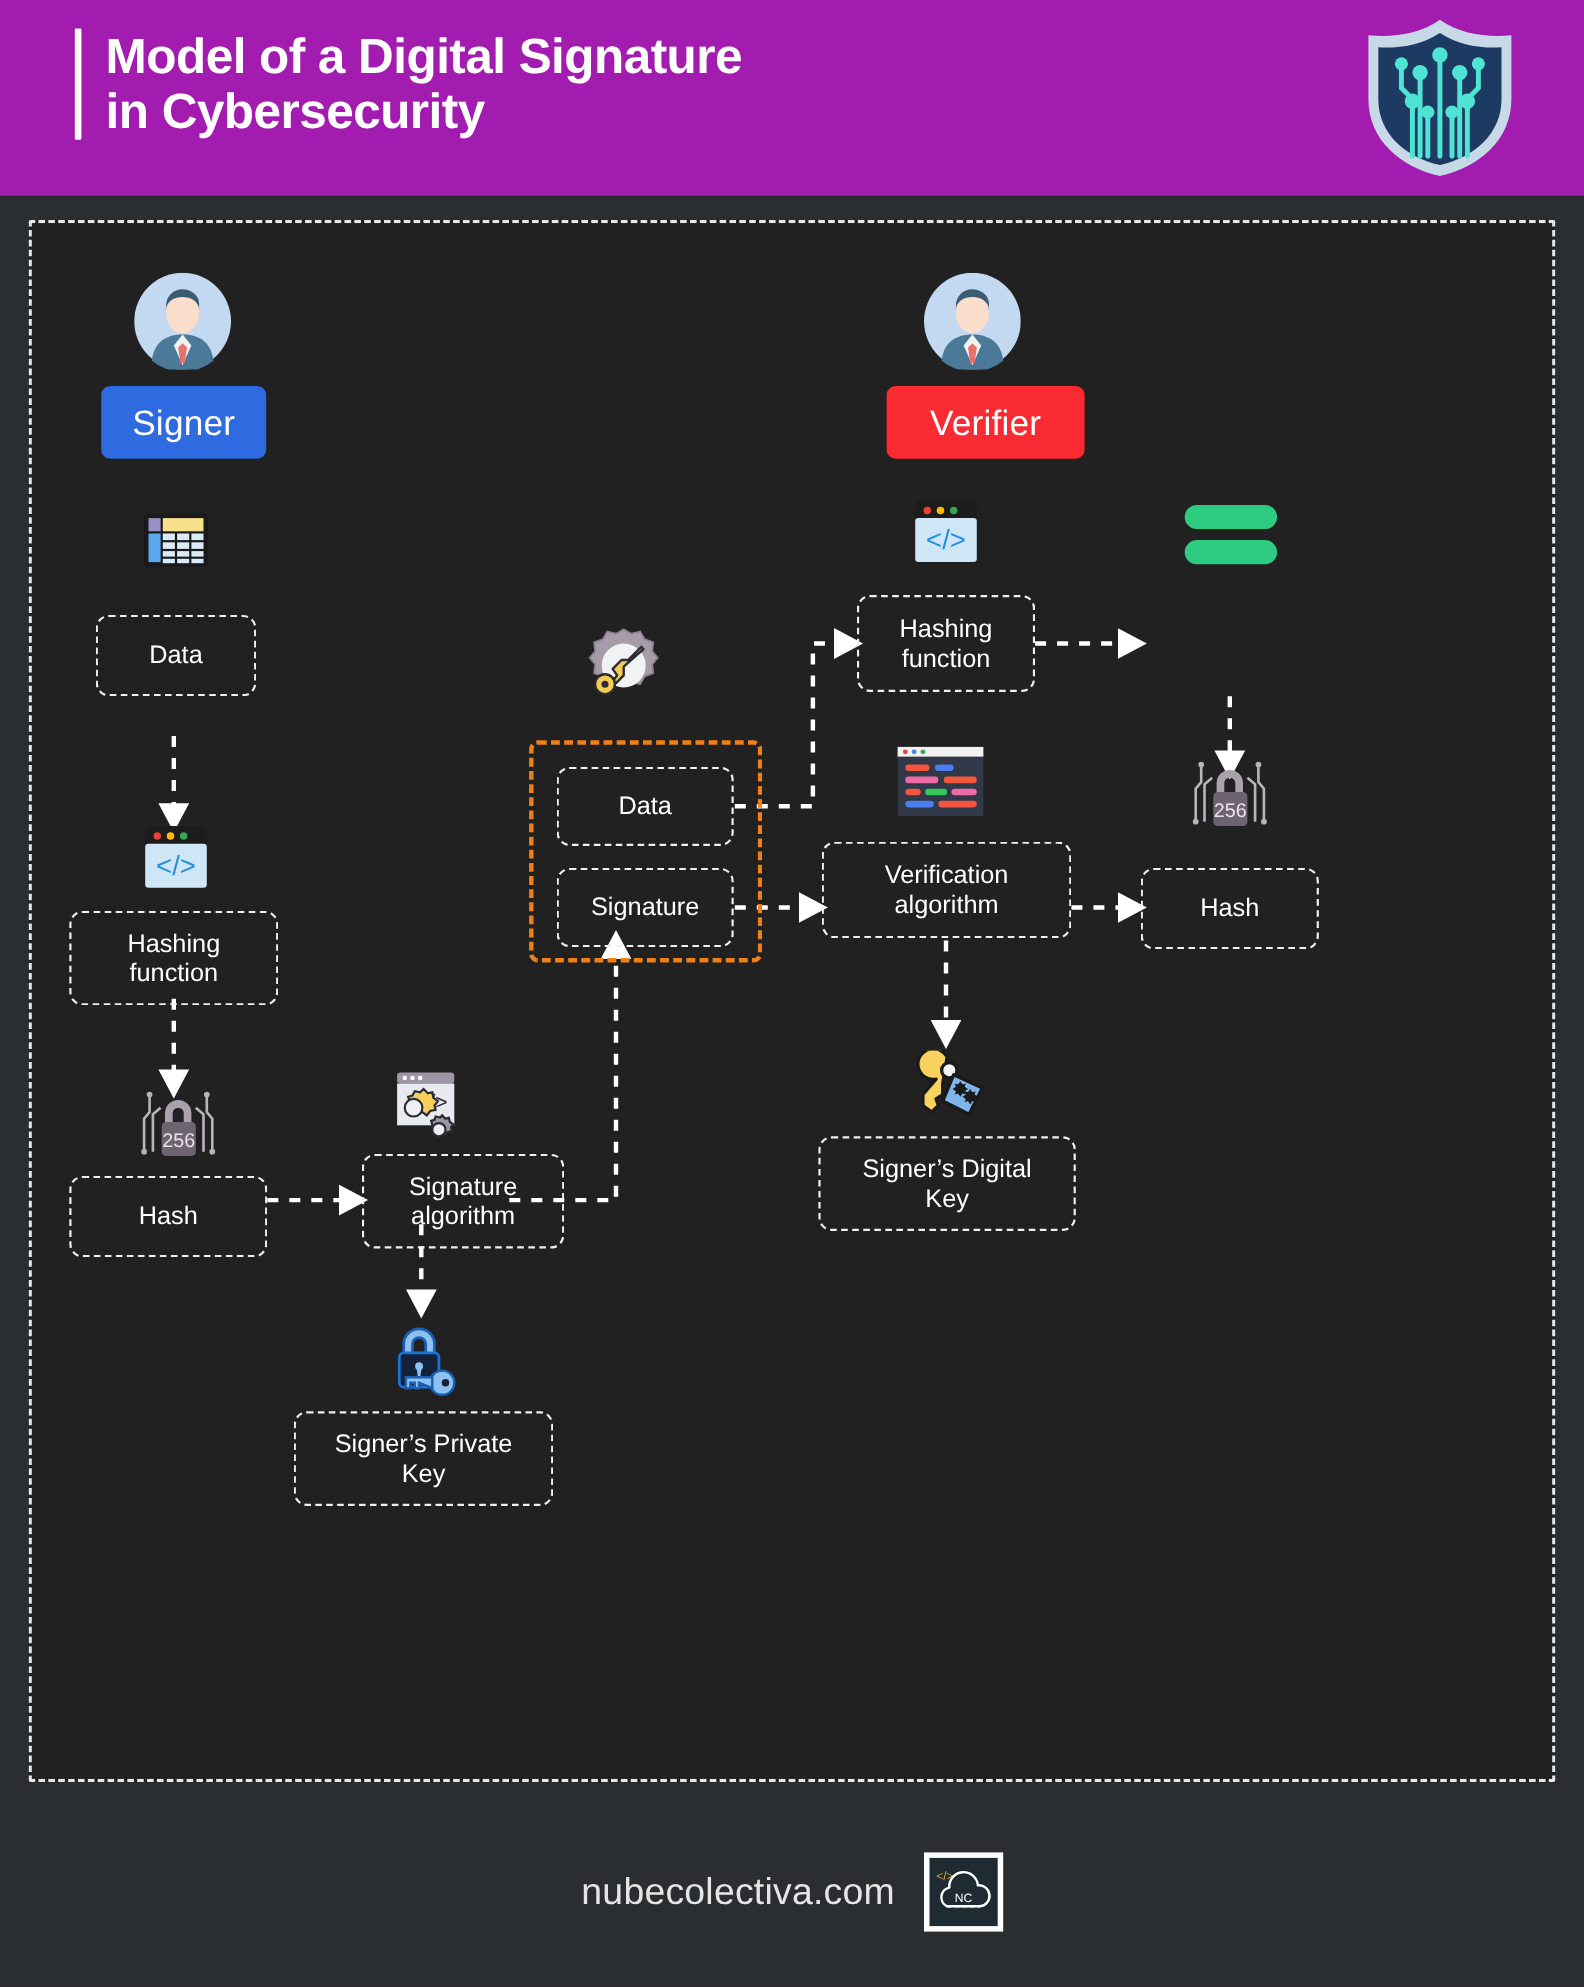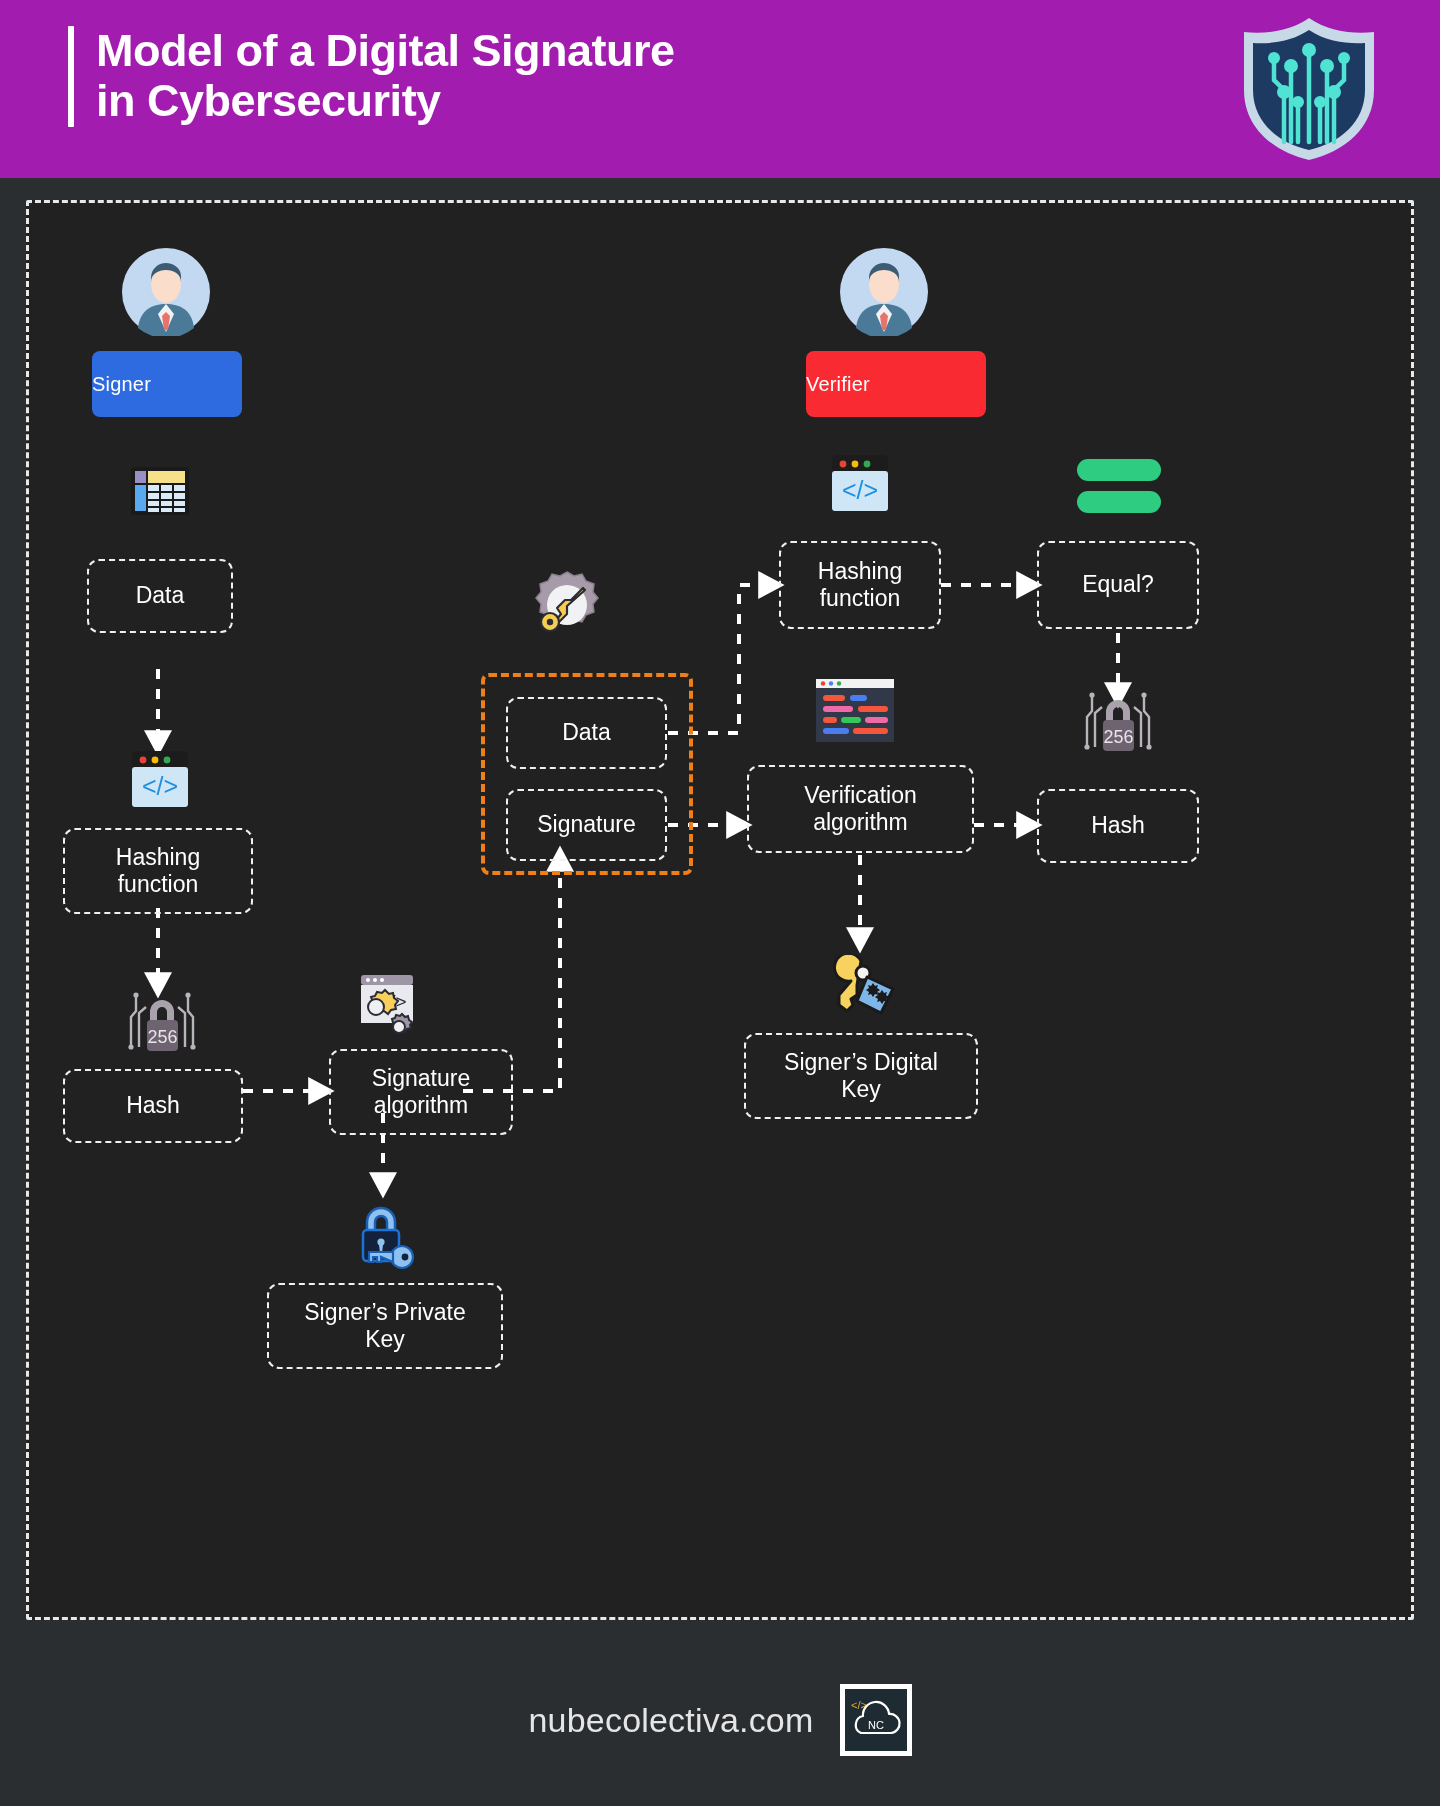--- a/index.html
+++ b/index.html
@@ -61,22 +61,22 @@
     font-size: 23px;
     line-height: 1.18;
     white-space: pre-line;
     padding: 4px 8px;
   }
 
   
   .chip {
     position: absolute;
     border-radius: 8px;
-    display: flex; align-items: center; justify-content: flex-start;
-    color: #ffffff; font-size: 20px;
+    display: flex; align-items: center; justify-content: center;
+    color: #ffffff; font-size: 32px;
     letter-spacing: 0.2px;
   }
   .chip-signer { background: #2f6be0; }
   .chip-verifier { background: #fa2a32; }
 
   
   .group-box {
     position: absolute;
     border: 4px dashed #ef8018;
     border-radius: 8px;
@@ -343,23 +343,20 @@
     <span>Hashing
 function</span>
   </div>
 
   <div class="icon" style="left:1046px; top:252px; width:88px; height:62px;">
     <svg viewBox="0 0 88 62" width="88" height="62">
       <rect x="2" y="4" width="84" height="22" rx="11" fill="#2ecc80"></rect>
       <rect x="2" y="36" width="84" height="22" rx="11" fill="#2ecc80"></rect>
     </svg>
   </div>
-  <div class="box" style="left:1008px; top:338px; width:162px; height:88px;">
-    <span>Equal?</span>
-  </div>
 
   <div class="icon" style="left:786px; top:475px; width:80px; height:66px;">
     <svg viewBox="0 0 80 66" width="80" height="66">
       <rect x="1" y="1" width="78" height="9" fill="#f2f2f2"></rect>
       <circle cx="8" cy="5.5" r="2.2" fill="#ea4335"></circle>
         <circle cx="16" cy="5.5" r="2.2" fill="#4285f4"></circle>
         <circle cx="24" cy="5.5" r="2.2" fill="#34a853"></circle>
       <rect x="1" y="10" width="78" height="54" fill="#313847"></rect>
       <g>
         <rect x="8" y="17" width="22" height="6" rx="3" fill="#f4553d"></rect>

